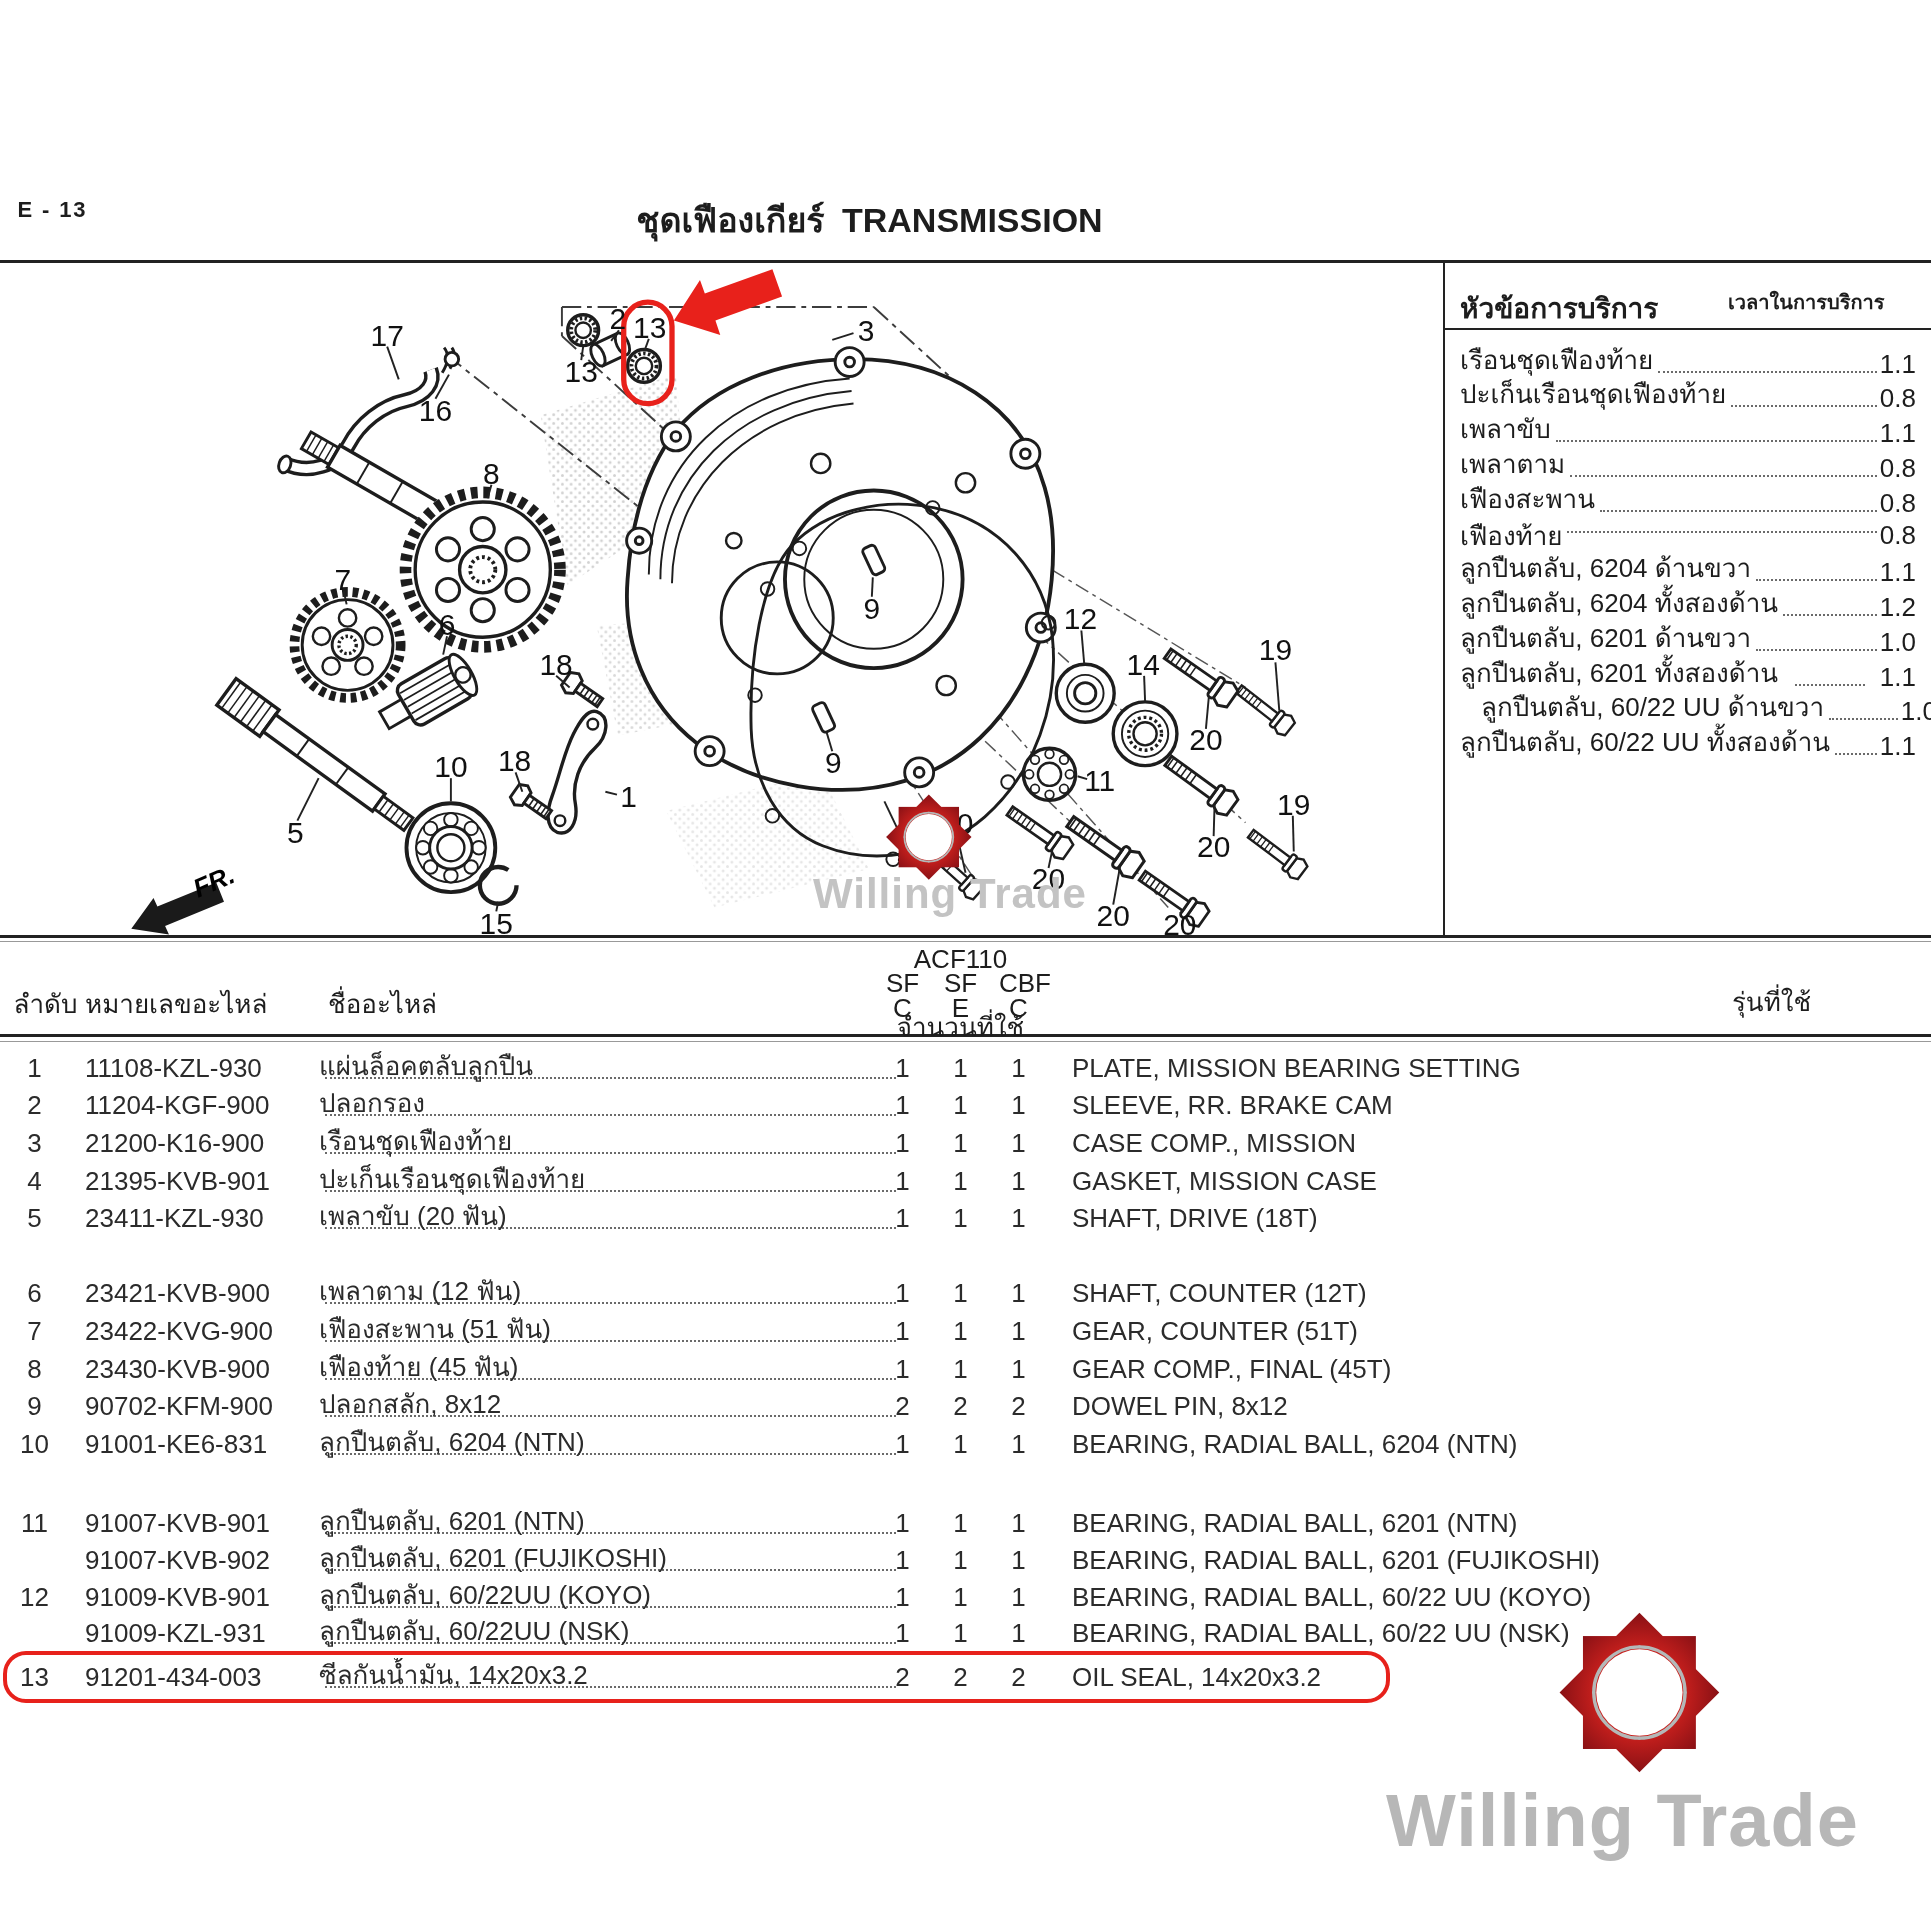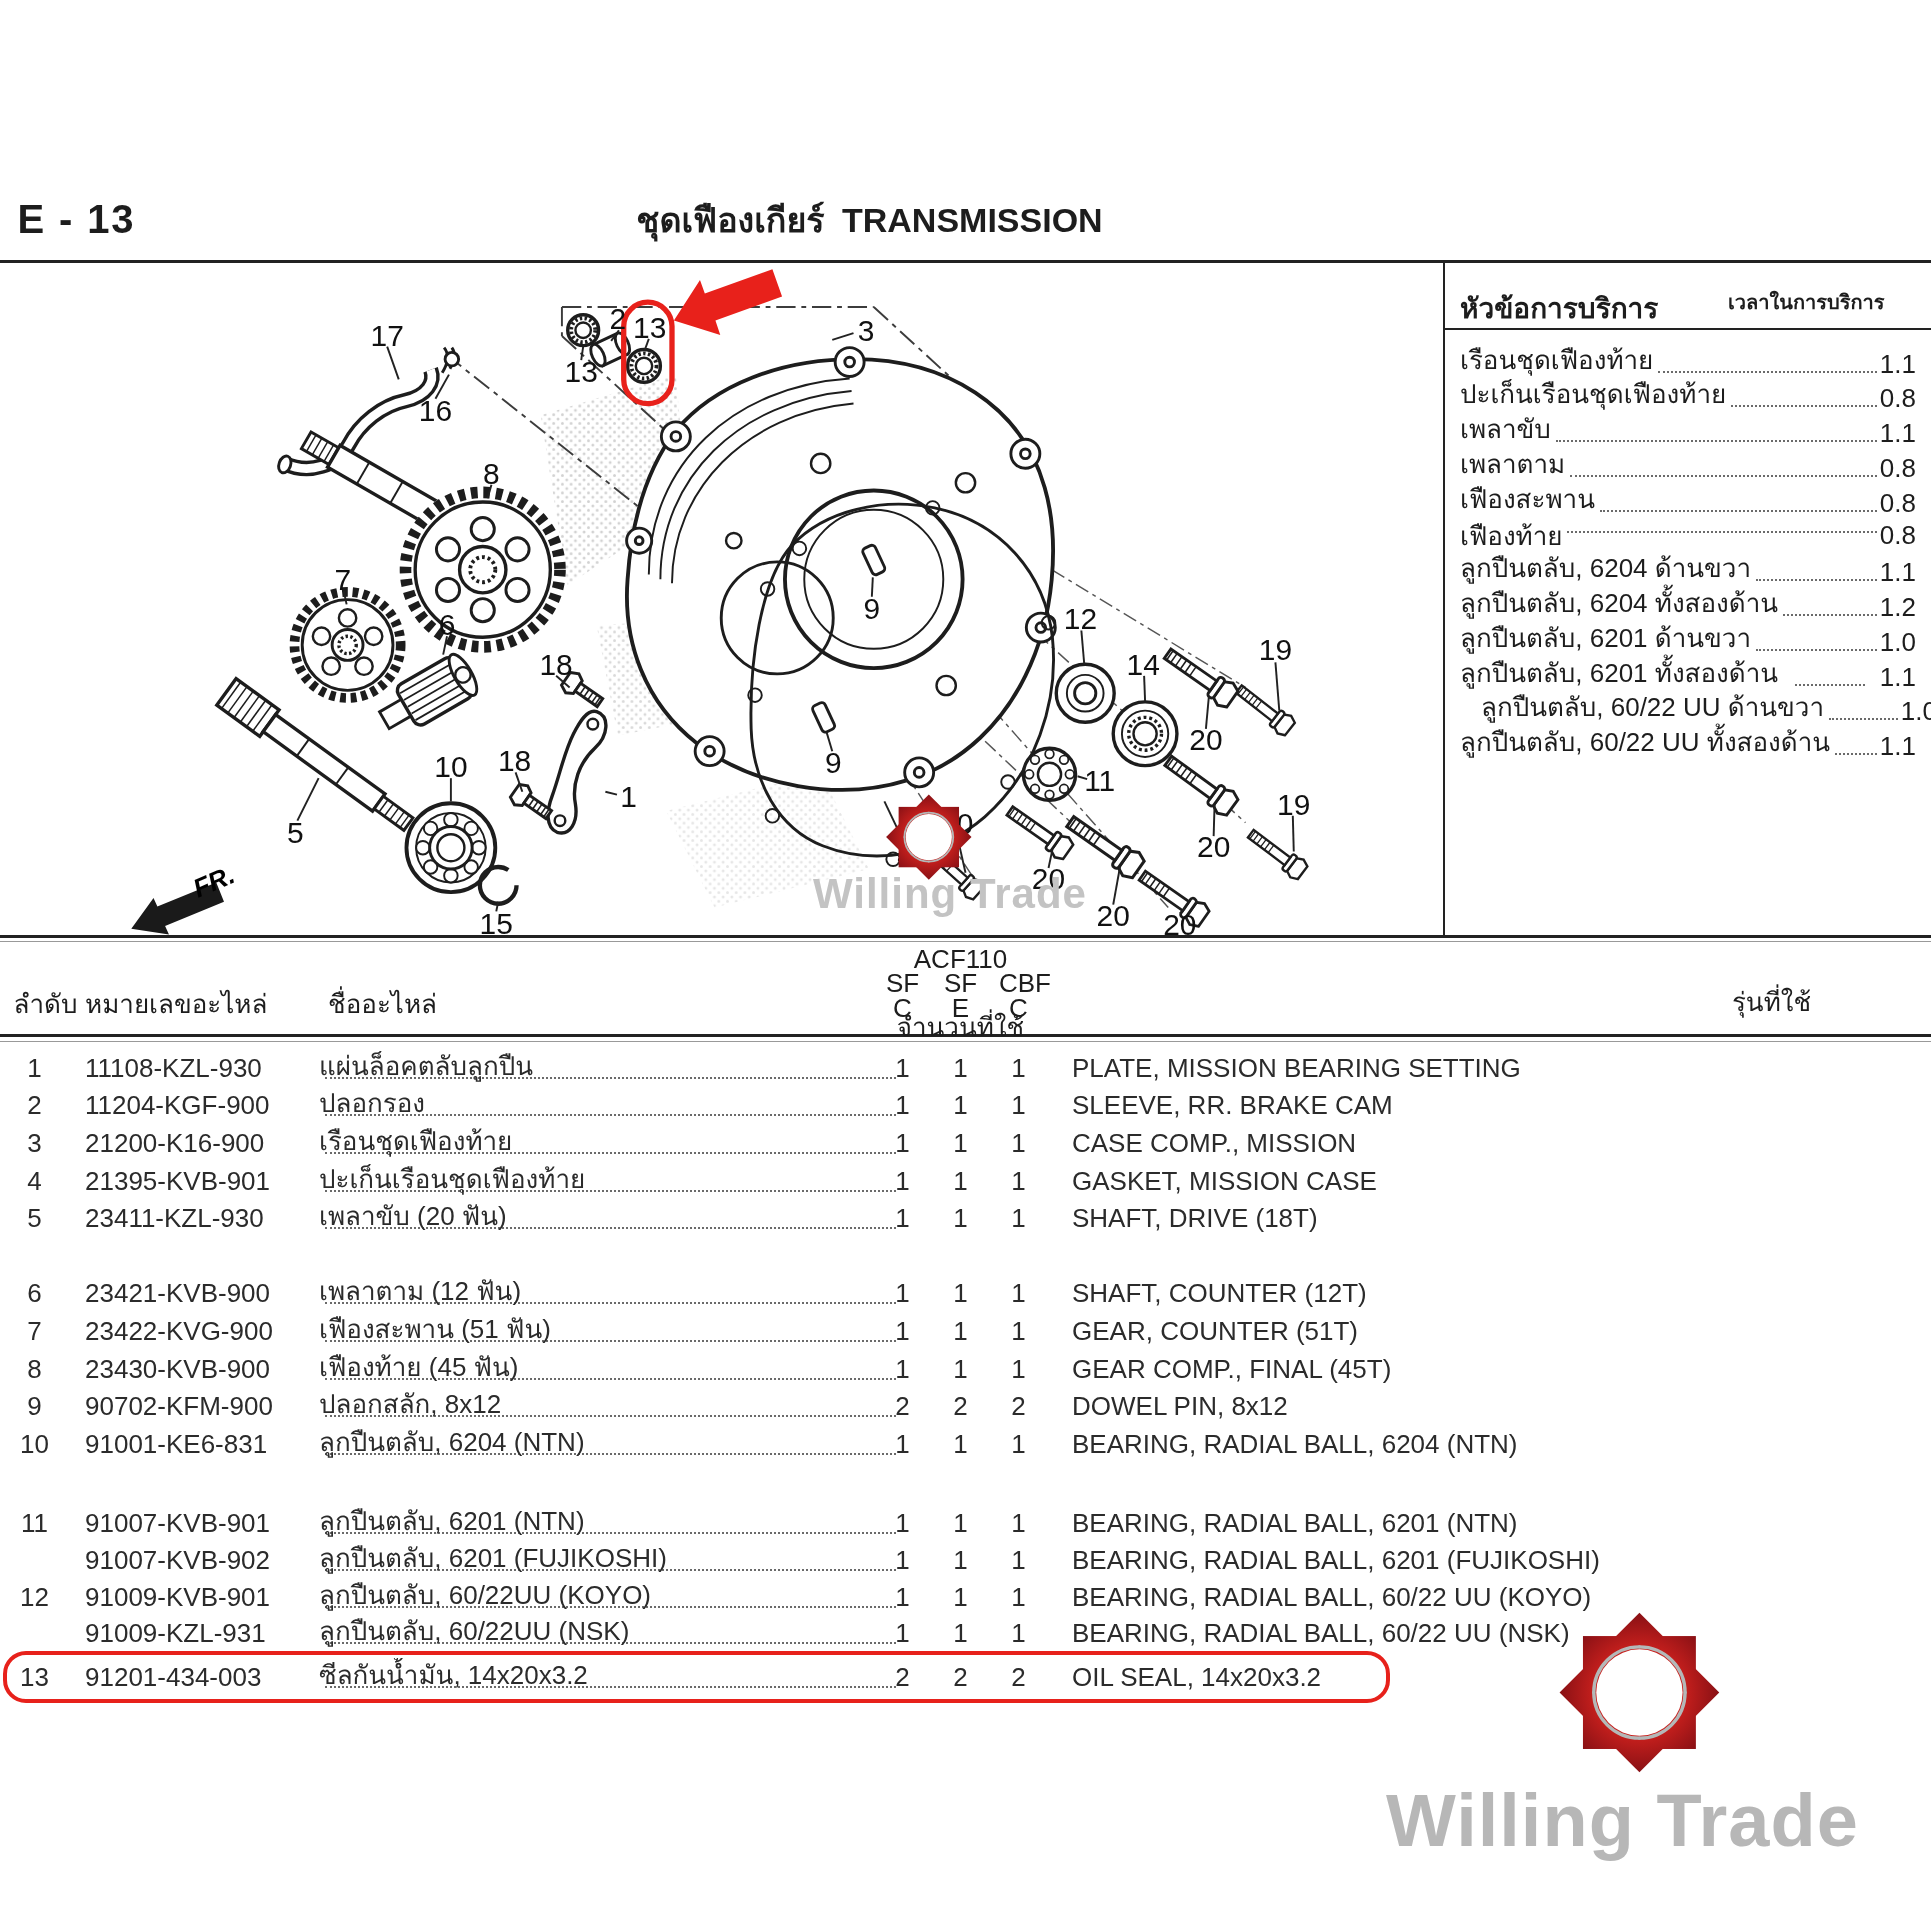--- a/index.html
+++ b/index.html
@@ -3,21 +3,21 @@
 <meta charset="utf-8">
 <style>
   html,body{margin:0;padding:0;}
   body{
     width:1931px;height:1931px;position:relative;background:#ffffff;
     font-family:"Liberation Sans","DejaVu Sans",sans-serif;color:#1d1d1d;
     overflow:hidden;
   }
   .abs{position:absolute;}
   
-  #page-code{left:17.4px;top:197px;font-size:40px;font-weight:bold;letter-spacing:1.9px;}
+  #page-code{left:17.4px;top:197px;font-size:22px;font-weight:bold;letter-spacing:1.9px;}
   #page-title{left:599px;top:193px;width:541px;text-align:center;font-size:34px;font-weight:bold;}
   #page-title .en{margin-left:17.4px;}
   
   .hline,.vline{position:absolute;background:#222;}
   
   #svc-head-left{left:1460px;top:286px;font-size:28px;font-weight:bold;}
   #svc-head-right{left:1728px;top:286px;font-size:20px;font-weight:bold;}
   .srow{position:absolute;left:1460px;width:456px;height:35px;display:flex;align-items:flex-end;font-size:26px;}
   .srow .s-dots{flex:1;border-bottom:2.9px dotted #6a6a6a;margin:0 2.9px 6.8px 4.8px;min-width:9.7px;}
   .srow .s-val{flex:none;}

